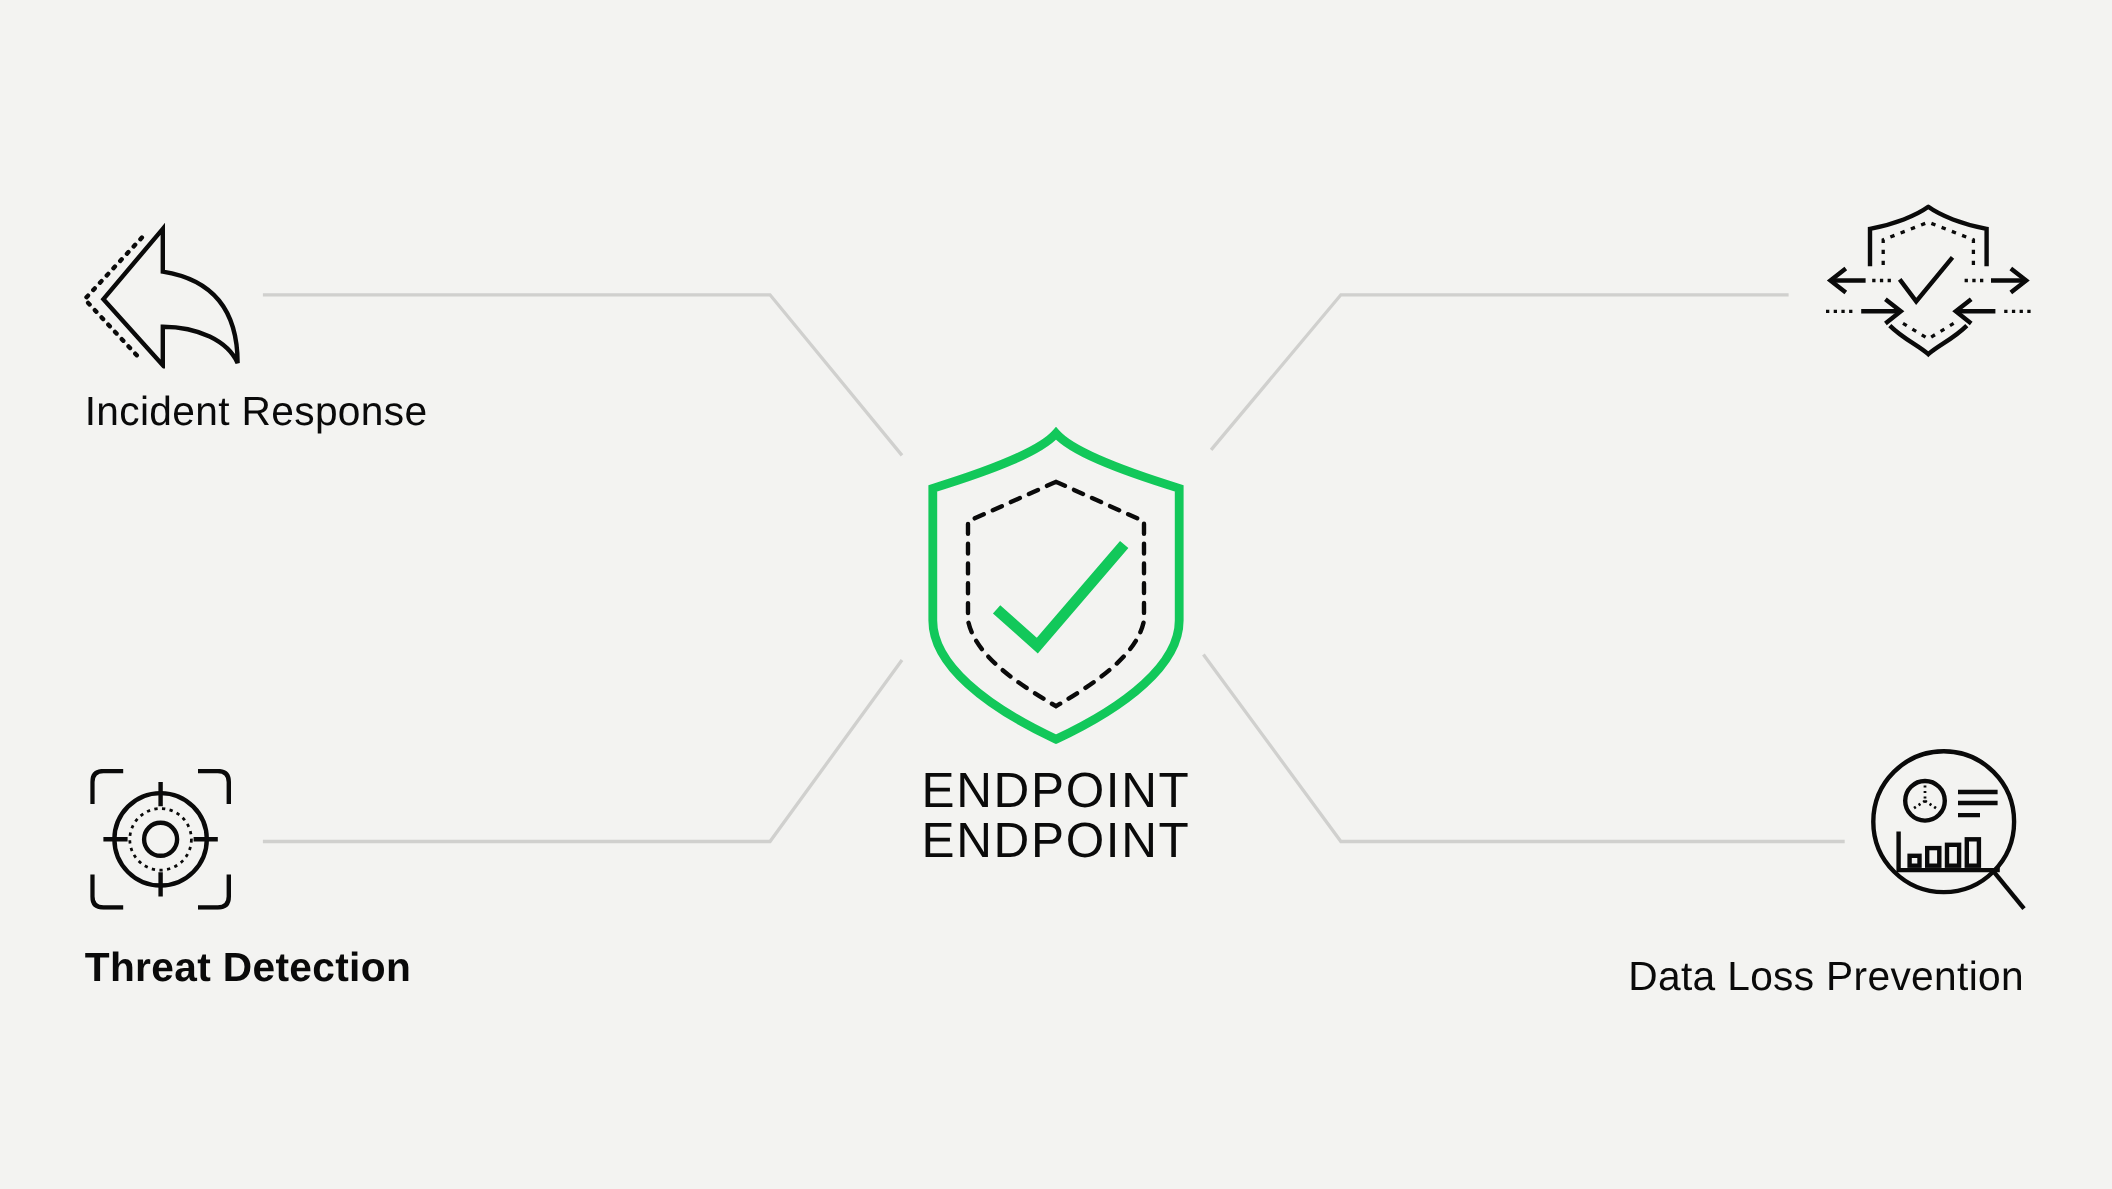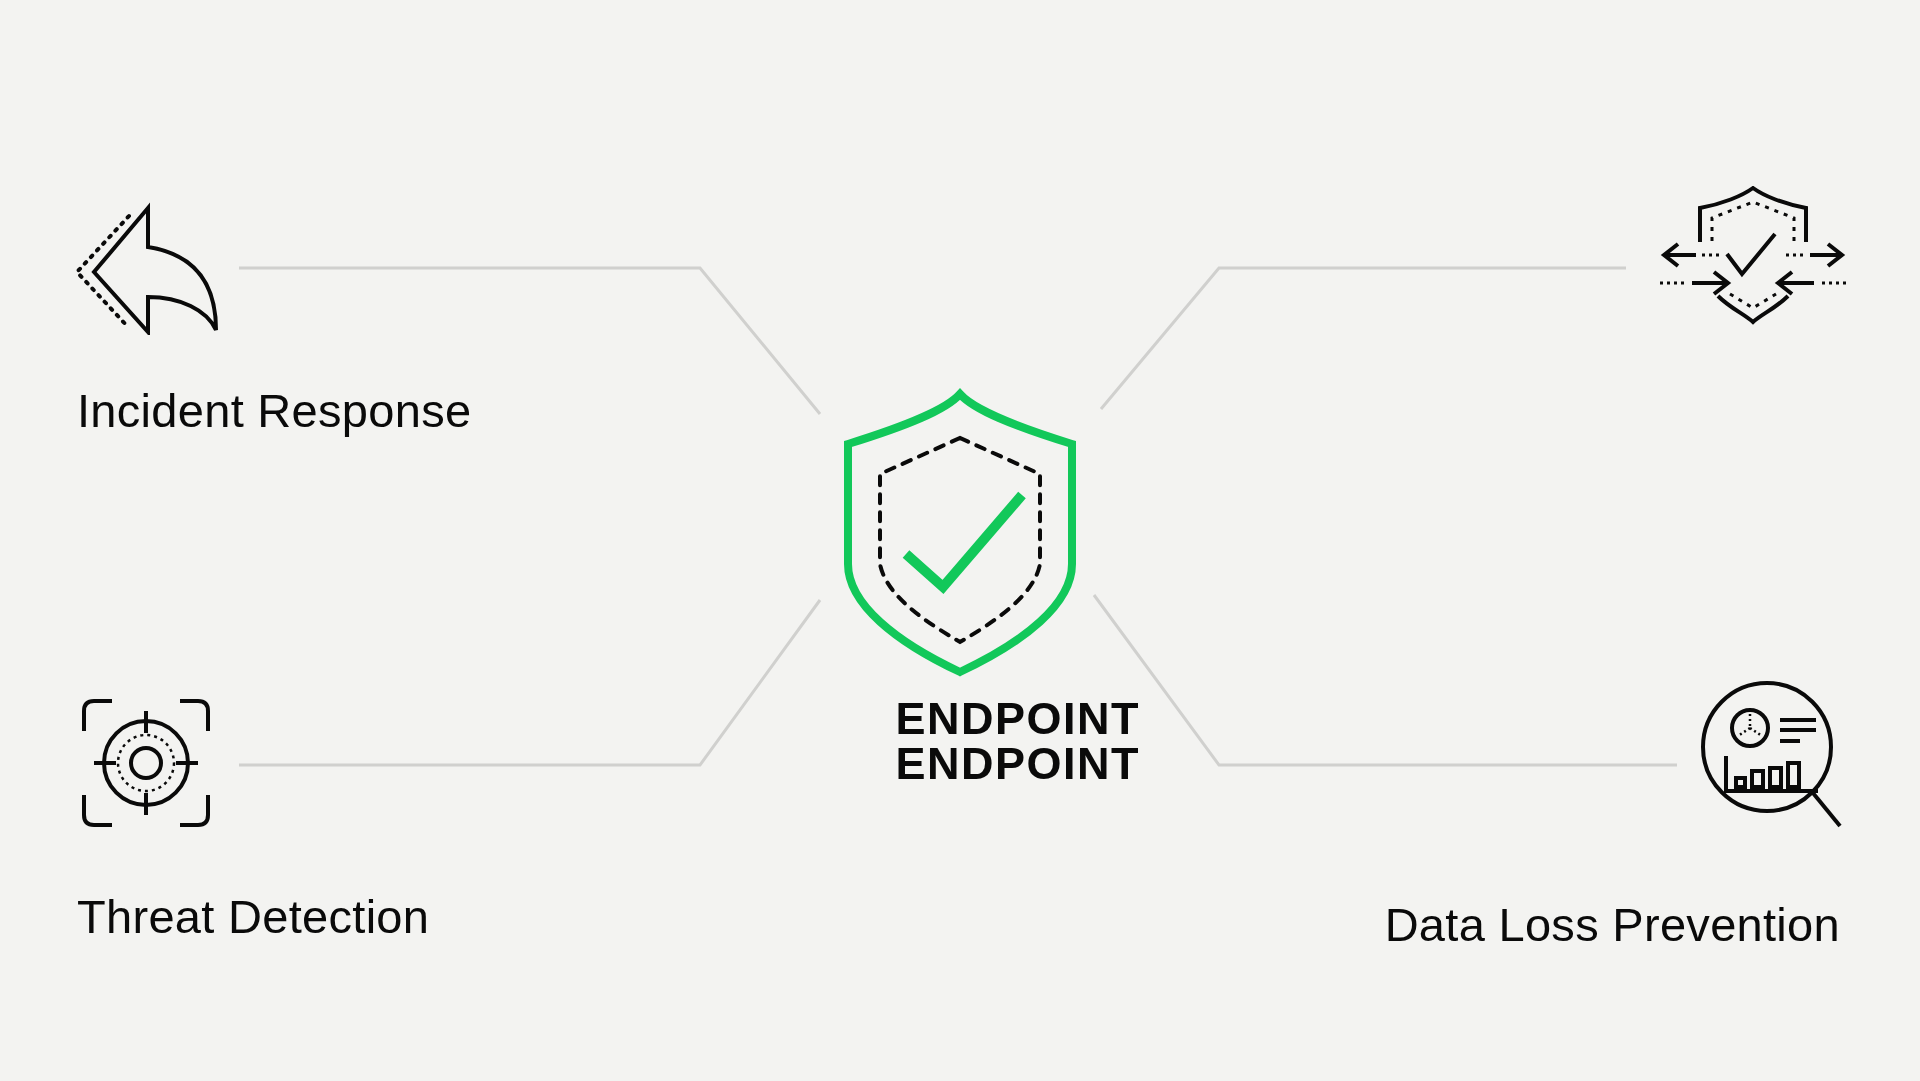--- a/index.html
+++ b/index.html
@@ -7,34 +7,33 @@
       width: 1920px; height: 1081px; overflow: hidden;
       background: #f3f3f1;
       font-family: "Liberation Sans", "DejaVu Sans", sans-serif;
       color: #0a0a0a;
       position: relative;
     }
     .canvas { position: absolute; left: 0; top: 0; width: 1920px; height: 1081px; }
     svg.connectors { position: absolute; left: 0; top: 0; }
     .label {
       position: absolute;
-      font-size: 47px;
+      font-size: 37px;
       line-height: 1;
       white-space: nowrap;
       letter-spacing: 0.3px;
-      margin-top: 32px;
     }
     .label.left { left: 77px; }
     .label.right { right: 80px; text-align: right; }
     .center-title {
       position: absolute;
       left: 780px; width: 360px;
       top: 696px;
-      text-align: right;
-      font-weight: bold;
+      text-align: center;
+      font-weight: normal;
       font-size: 45px;
       line-height: 45px;
       letter-spacing: 1.5px;
     }
     .icon { position: absolute; }
   </style>
 </head>
 <body>
 
 <div class="canvas">
@@ -95,21 +94,21 @@
       <path d="M98,126 L116,126 Q126,126 126,116 L126,96"></path>
       <circle cx="64" cy="64" r="42"></circle>
       <circle cx="64" cy="64" r="28" stroke-width="2.5" stroke-dasharray="3,4"></circle>
       <circle cx="64" cy="64" r="15"></circle>
       <line x1="64" y1="12" x2="64" y2="34"></line>
       <line x1="64" y1="94" x2="64" y2="116"></line>
       <line x1="12" y1="64" x2="34" y2="64"></line>
       <line x1="94" y1="64" x2="116" y2="64"></line>
     </g>
   </svg>
-  <div class="label left" style="top:861px;">Threat Detection</div>
+  <div class="label left" style="top:861px;font-weight:bold;">Threat Detection</div>
 
   <svg class="icon" style="left:1700px; top:680px;" width="150" height="155" viewBox="0 0 150 155">
     <g fill="none" stroke="#0a0a0a" stroke-width="4">
       <circle cx="67" cy="67" r="64"></circle>
       <line x1="113" y1="113" x2="140" y2="146"></line>
       <circle cx="50" cy="48" r="18"></circle>
       <g stroke-width="2.5" stroke-dasharray="2,3">
         <line x1="50" y1="34" x2="50" y2="48"></line>
         <line x1="50" y1="48" x2="38" y2="56"></line>
         <line x1="50" y1="48" x2="62" y2="56"></line>

